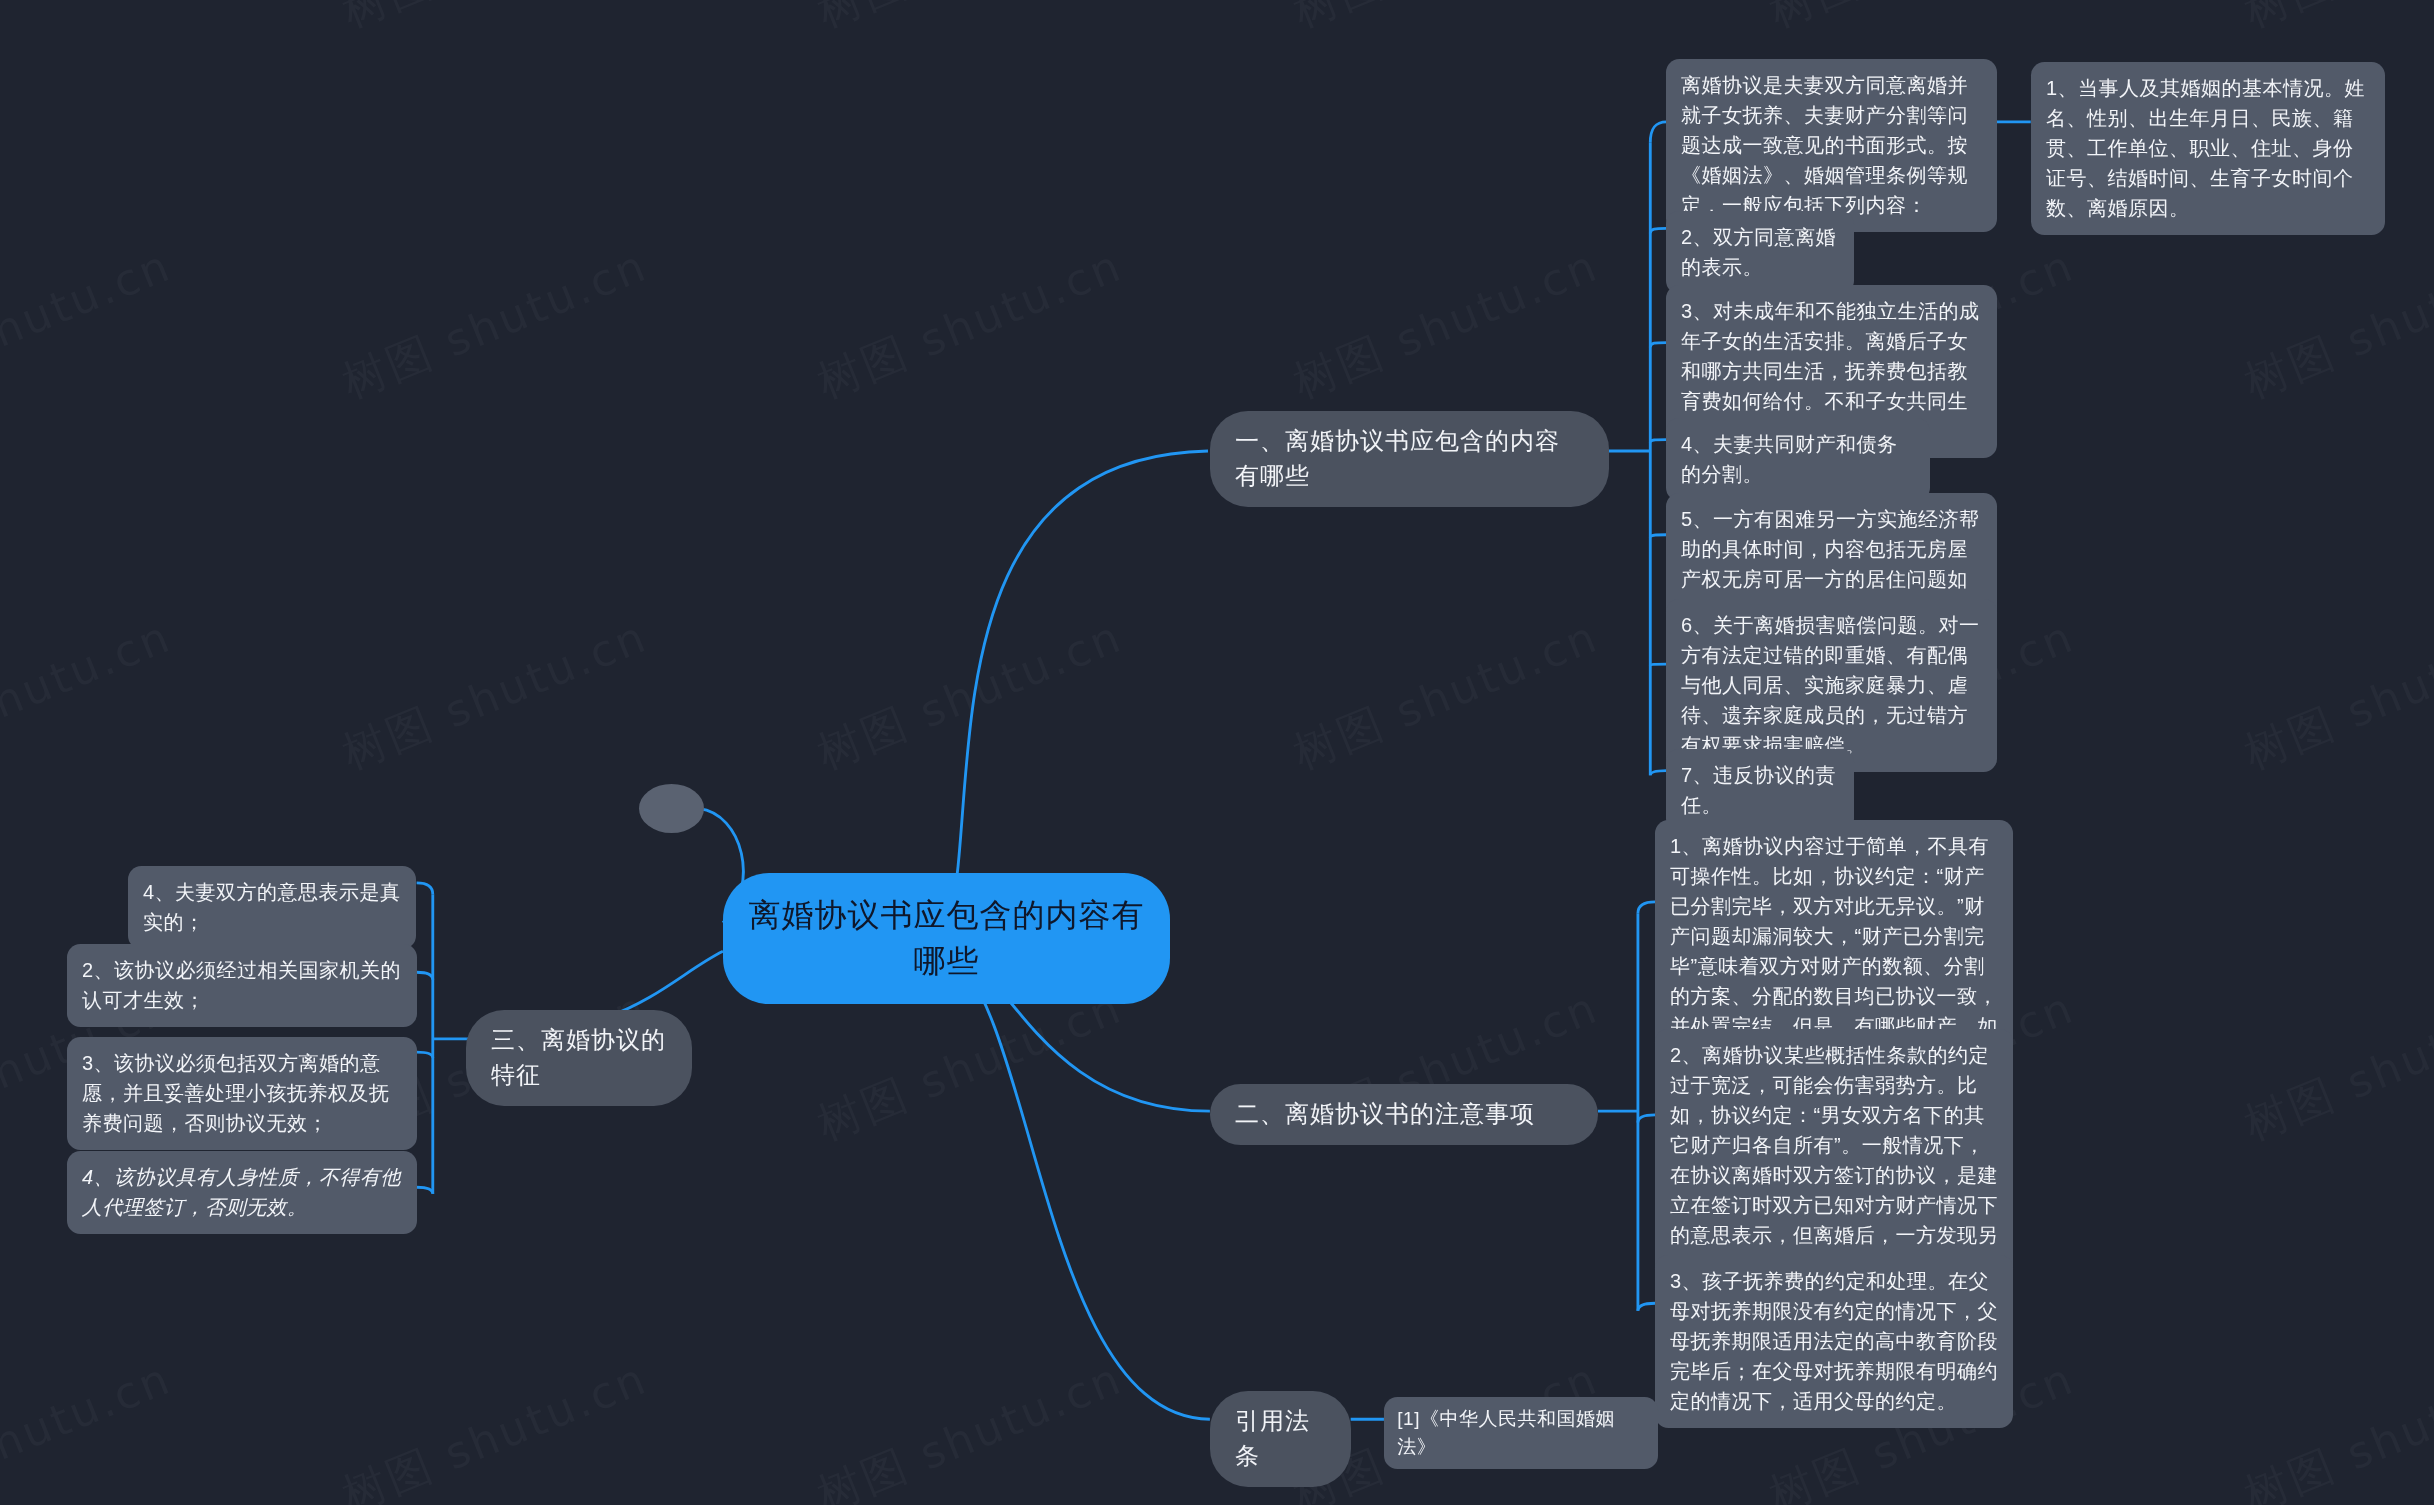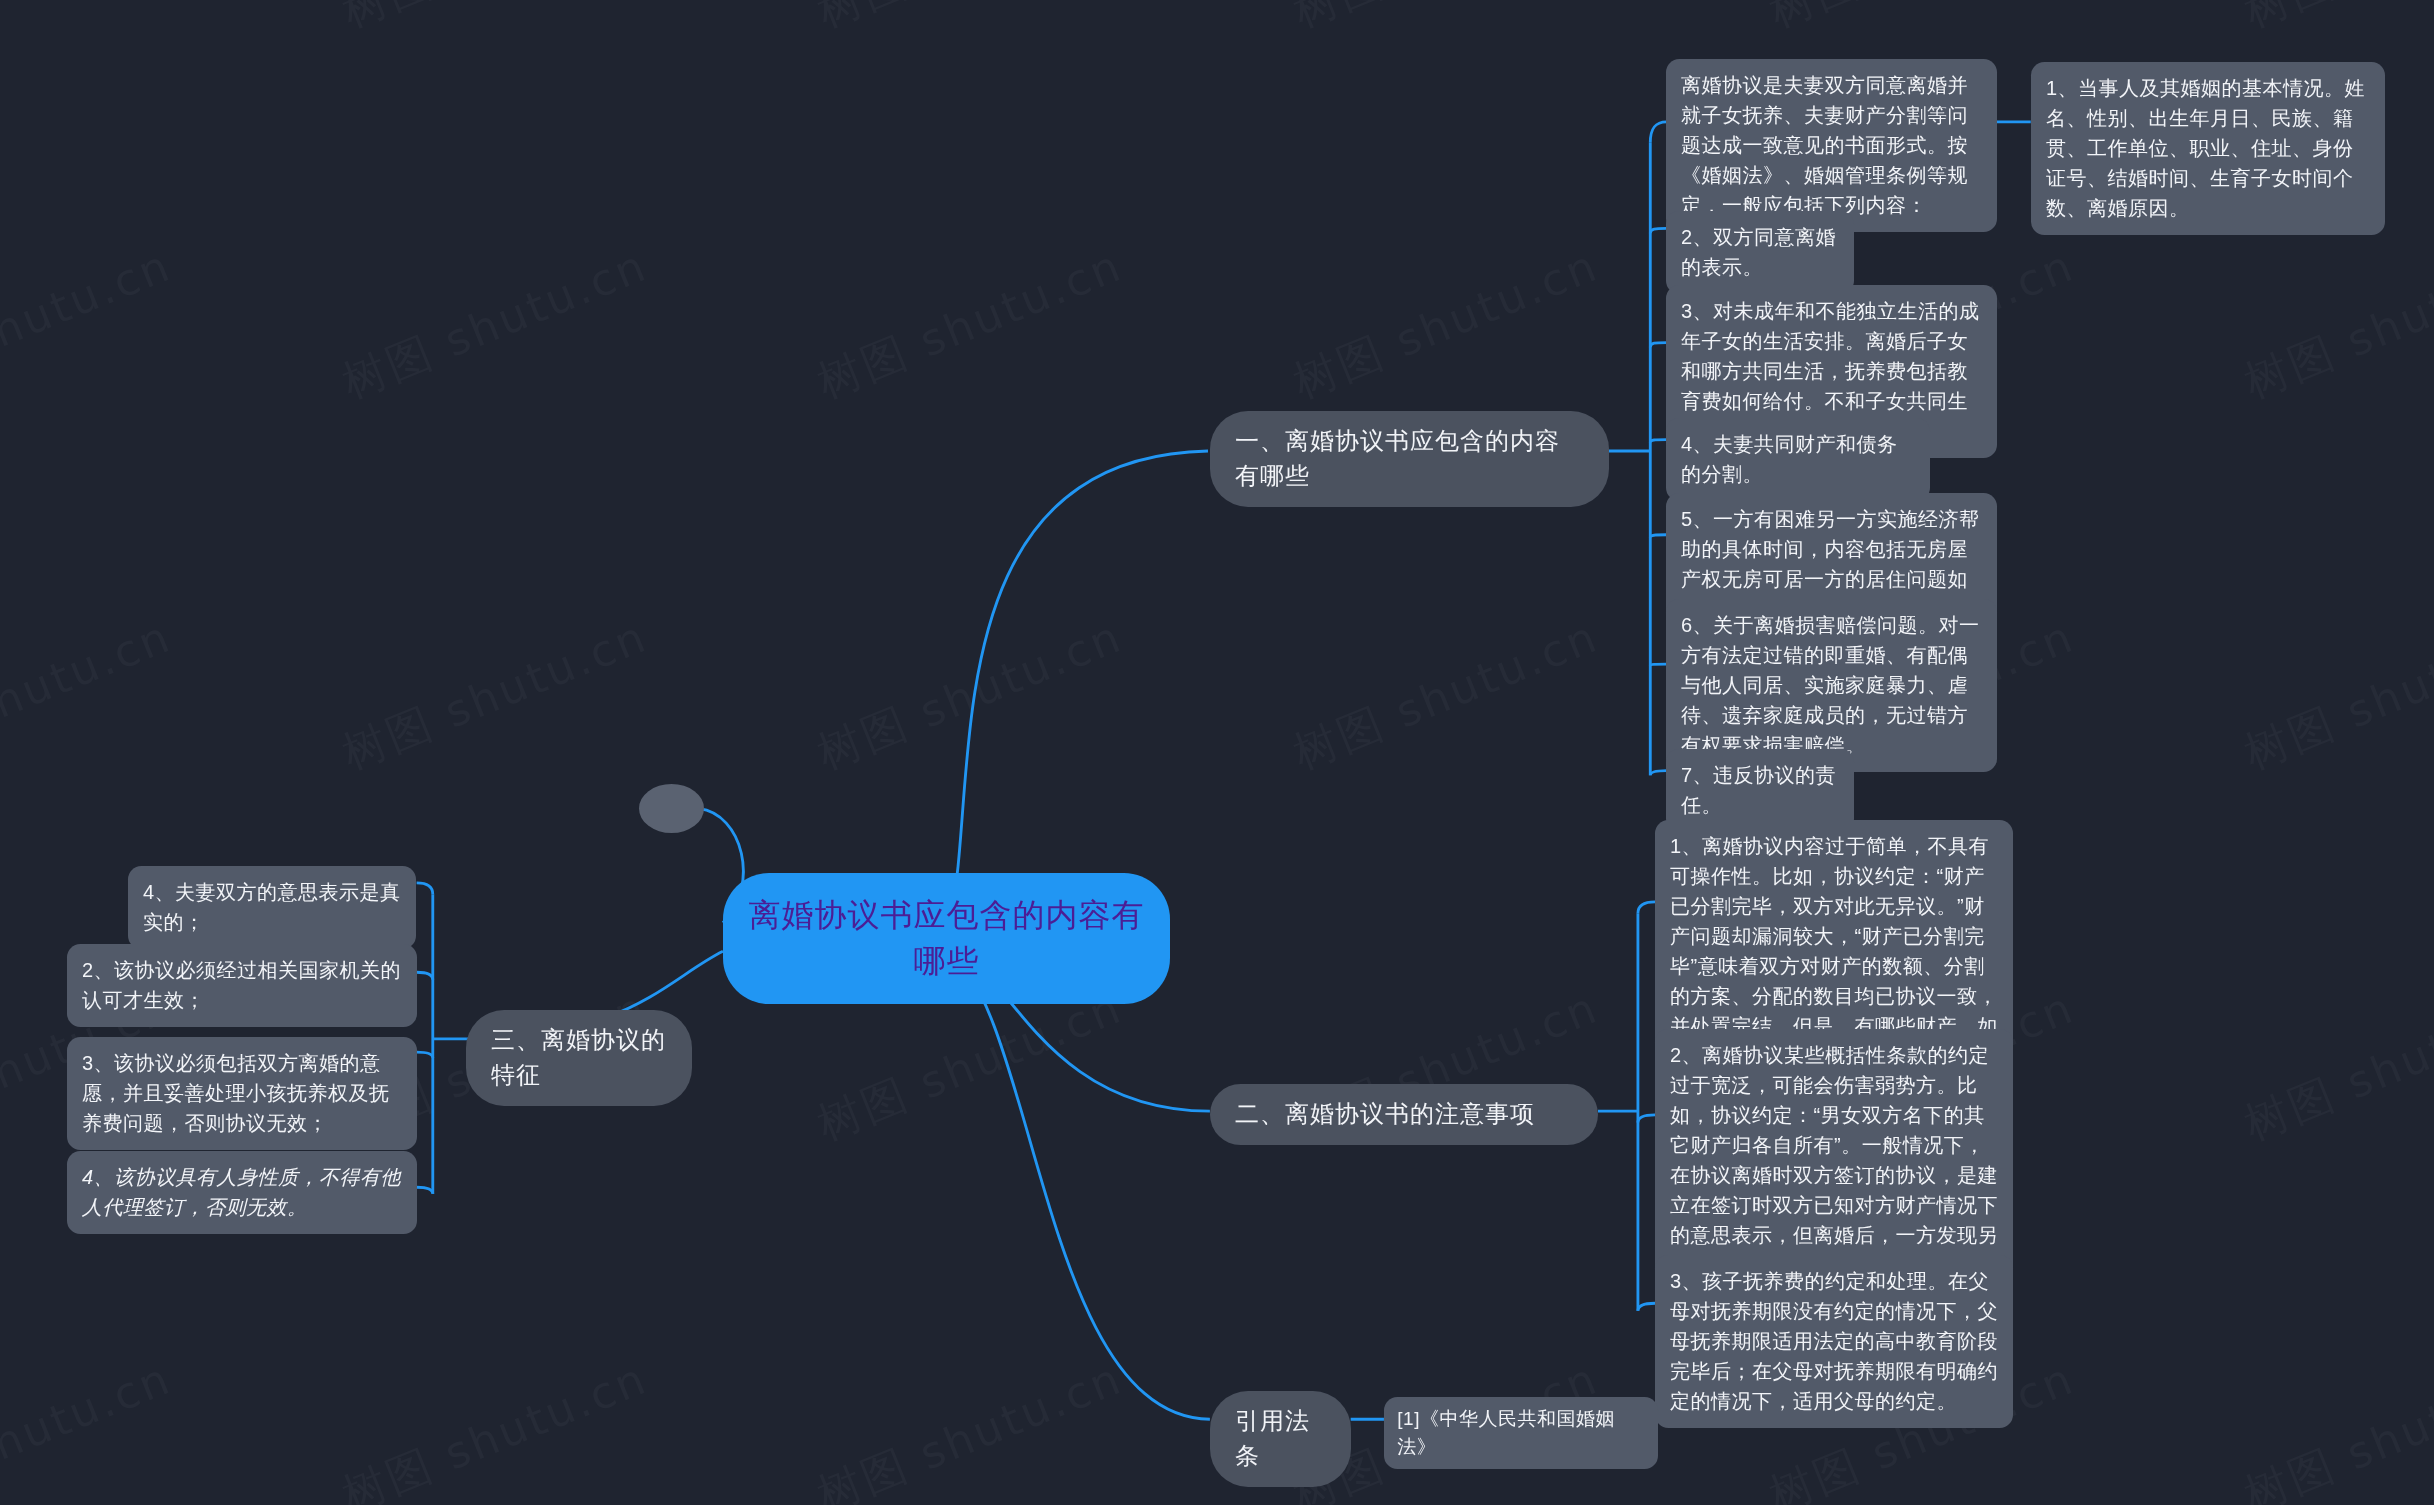--- a/index.html
+++ b/index.html
@@ -54,21 +54,21 @@
     font-size: 20px;
     line-height: 1.5;
     letter-spacing: 0.5px;
     text-align: left;
   }
   .node.leafdark {
     background: #525a69;
   }
   .node.center {
     background: #2196f3;
-    color: #4c1d95;
+    color: #0f172a;
     border-radius: 46px;
     font-size: 32px;
     line-height: 1.45;
     text-align: center;
     padding: 19px 14px;
     letter-spacing: 1px;
   }
   .node.branch {
     background: #4b525f;
     border-radius: 38px;

